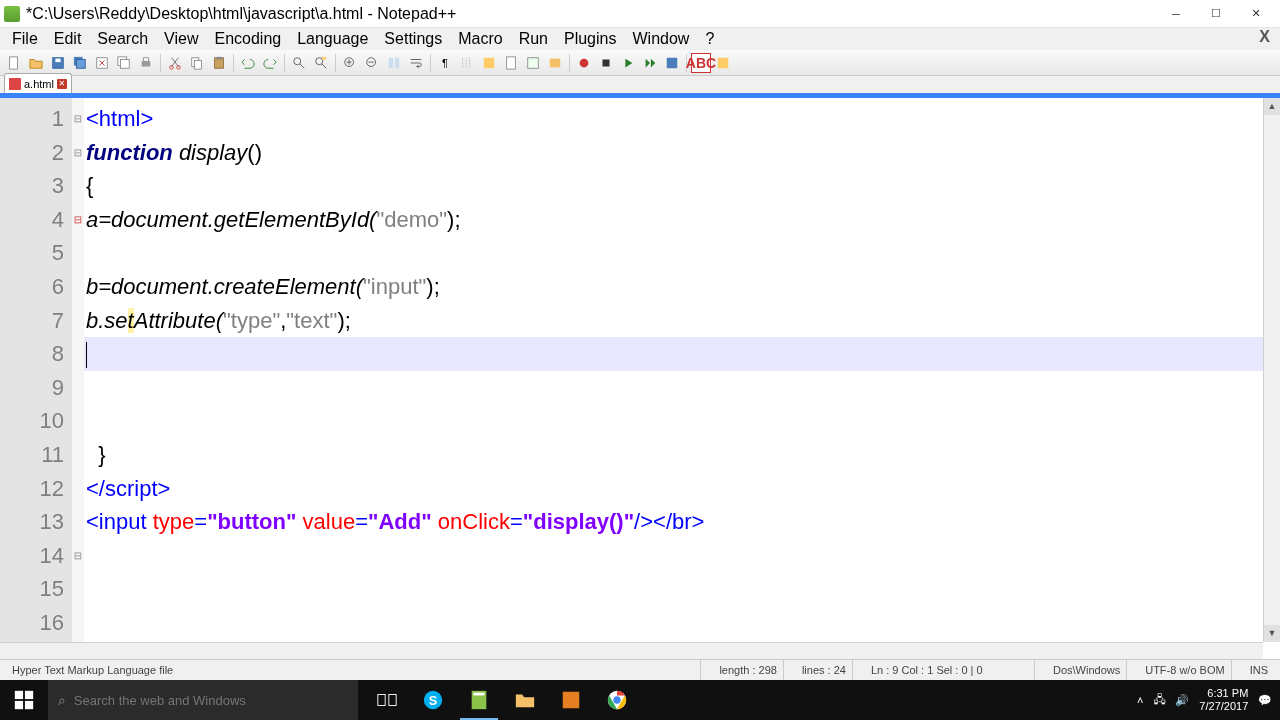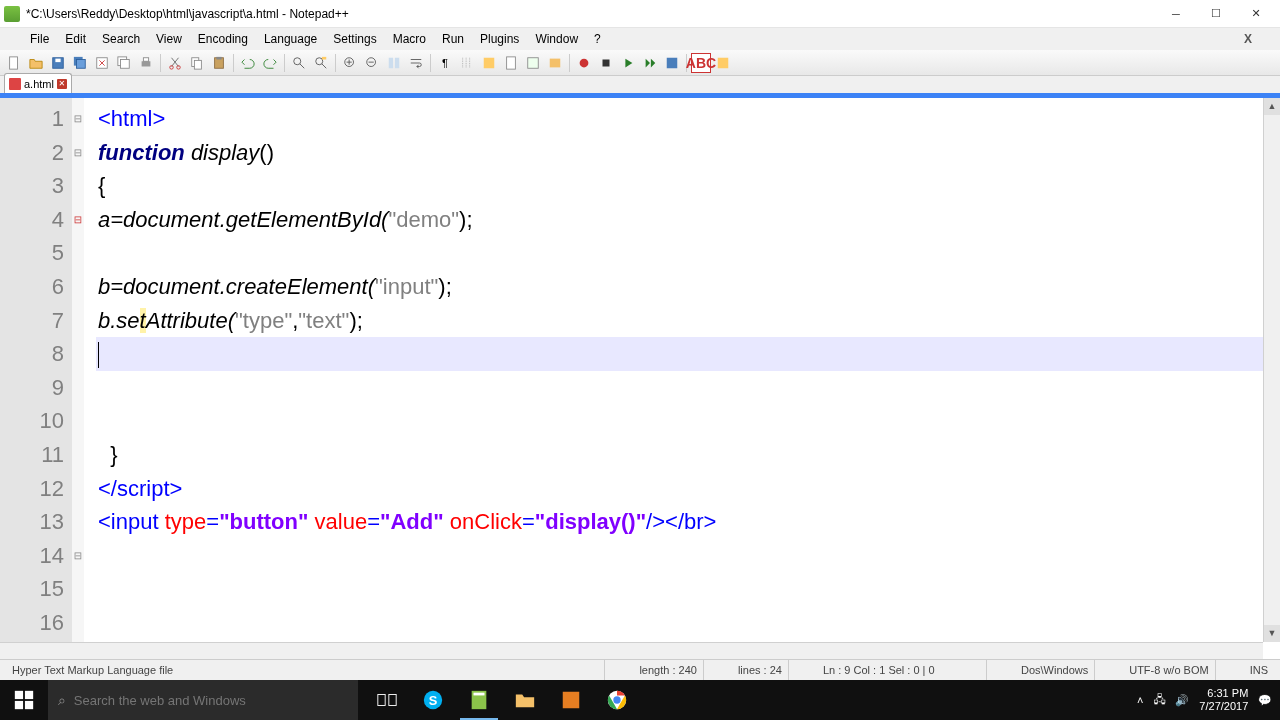--- a/index.html
+++ b/index.html
@@ -1,25 +1,25 @@
 <!DOCTYPE html>
 <html><head>
 <meta charset="utf-8">
 <style>
 * { margin:0; padding:0; box-sizing:border-box; font-family:"Segoe UI",Tahoma,sans-serif; }
 body { width:1280px; height:720px; background:#fff; overflow:hidden; position:relative; }
 
 
 .titlebar { height:28px; background:#fff; display:flex; align-items:center; padding:0 4px; border-bottom:1px solid #e5e5e5; }
 .titlebar .icon { width:16px; height:16px; background:linear-gradient(#7ac142,#5a9e32); margin-right:6px; border-radius:2px; }
-.titlebar .title { font-size:12px; color:#000; flex:1; }
+.titlebar .title { font-size:16px; color:#000; flex:1; }
 .titlebar .winbtn { width:40px; height:28px; display:flex; align-items:center; justify-content:center; font-size:11px; color:#333; }
 
 
-.menubar { height:22px; background:#f0f0f0; display:flex; align-items:center; padding:0 22px; font-size:12px; }
+.menubar { height:22px; background:#f0f0f0; display:flex; padding:0 4px; font-size:16px; }
 .menubar .item { padding:2px 8px; cursor:default; }
 .menubar .spacer { flex:1; }
 .menubar .xbtn { padding:0 6px; font-weight:bold; color:#555; }
 
 
 .toolbar { height:26px; background:linear-gradient(#fafafa,#e8e8e8); border-bottom:1px solid #ccc; display:flex; align-items:center; padding:2px 4px; gap:2px; }
 .toolbar .tbtn { width:20px; height:20px; border:1px solid transparent; display:flex; align-items:center; justify-content:center; font-size:11px; }
 .toolbar .sep { width:1px; height:18px; background:#ccc; margin:0 2px; }
 
 
@@ -28,41 +28,41 @@
 .tab .tabicon { width:12px; height:12px; background:#d44; border-radius:1px; }
 .tab .tabclose { width:10px; height:10px; background:#c0392b; color:#fff; font-size:8px; line-height:10px; text-align:center; border-radius:1px; }
 
 
 .editor { position:absolute; top:98px; left:0; right:0; bottom:78px; display:flex; background:#fff; }
 .gutter { width:72px; background:#e4e4e4; text-align:right; font-family:Consolas,monospace; font-size:22px; color:#808080; padding-top:4px; }
 .gutter .ln { height:33.6px; line-height:33.6px; padding-right:8px; }
 .foldcol { width:12px; background:#f6f6f6; font-family:monospace; font-size:10px; color:#888; padding-top:4px; }
 .foldcol .fl { height:33.6px; line-height:33.6px; text-align:center; }
 .code { flex:1; font-family:Consolas,monospace; font-size:22px; padding-top:4px; position:relative; }
-.code .row { height:33.6px; line-height:33.6px; padding-left:2px; white-space:pre;margin-left:12px; }
+.code .row { height:33.6px; line-height:33.6px; padding-left:2px; white-space:pre; }
 .code .row.caret { background:#e8e8ff; }
 .caret-mark { display:inline-block; width:1px; height:26px; background:#000; vertical-align:middle; }
 
 
 .kw   { font-weight:bold; font-style:italic; color:#000080; }
 .tag  { color:#0000ff; }
 .attr { color:#ff0000; }
 .str  { color:#808080; }
 .val  { color:#8000ff; font-weight:bold; }
 .fn   { color:#000;font-style:italic; }
 .punct{ color:#000; }
 .text-cursor-hl { background:#fff2a8; }
 
 .vscroll { position:absolute; right:0; top:98px; width:17px; bottom:78px; background:#f0f0f0; border-left:1px solid #d0d0d0; }
 .vscroll .up,.vscroll .dn { height:17px; background:#e0e0e0; text-align:center; font-size:9px; line-height:17px; color:#555; }
 .vscroll .dn { position:absolute; bottom:0; width:100%; }
 .hscroll { position:absolute; left:0; right:17px; bottom:61px; height:17px; background:#f0f0f0; border-top:1px solid #d0d0d0; }
 
 
-.status { position:absolute; bottom:40px; left:0; right:0; height:21px; background:#f0f0f0; border-top:1px solid #ccc; display:flex; align-items:center; font-size:11px; color:#444; padding:0 6px; gap:28px; }
+.status { position:absolute; bottom:40px; left:0; right:0; height:21px; background:#f0f0f0; border-top:1px solid #ccc; display:flex; align-items:center; font-size:11px; color:#444; padding:0 6px; gap:12px; }
 .status .cell { padding:0 6px; border-right:1px solid #ccc; height:100%; display:flex; align-items:center; }
 .status .flex { flex:1; }
 
 
 .taskbar { position:absolute; bottom:0; left:0; right:0; height:40px; background:#101010; display:flex; align-items:center; }
 .taskbar .start { width:48px; height:40px; display:flex; align-items:center; justify-content:center; color:#fff; }
 .taskbar .search { flex:0 0 310px; height:40px; background:#2b2b2b; display:flex; align-items:center; padding:0 10px; gap:8px; }
 .taskbar .search span.ic { color:#888; font-size:14px; }
 .taskbar .search input { background:transparent; border:none; color:#ccc; font-size:13px; outline:none; flex:1; }
 .taskbar .tasks { display:flex; align-items:center; height:40px; margin-left:6px; }
@@ -338,21 +338,21 @@
 </div>
 
 <div class="vscroll">
   <div class="up">▲</div>
   <div class="dn">▼</div>
 </div>
 <div class="hscroll"></div>
 
 <div class="status">
   <div class="cell flex">Hyper Text Markup Language file</div>
-  <div class="cell">length : 240</div>
+  <div class="cell">length : 298</div>
   <div class="cell">lines : 24</div>
   <div class="cell" style="min-width:170px">Ln : 9   Col : 1   Sel : 0 | 0</div>
   <div class="cell">Dos\Windows</div>
   <div class="cell">UTF-8 w/o BOM</div>
   <div class="cell" style="border:none">INS</div>
 </div>
 
 <div class="taskbar">
   <div class="start">
     <svg class="task" viewBox="0 0 24 24">

